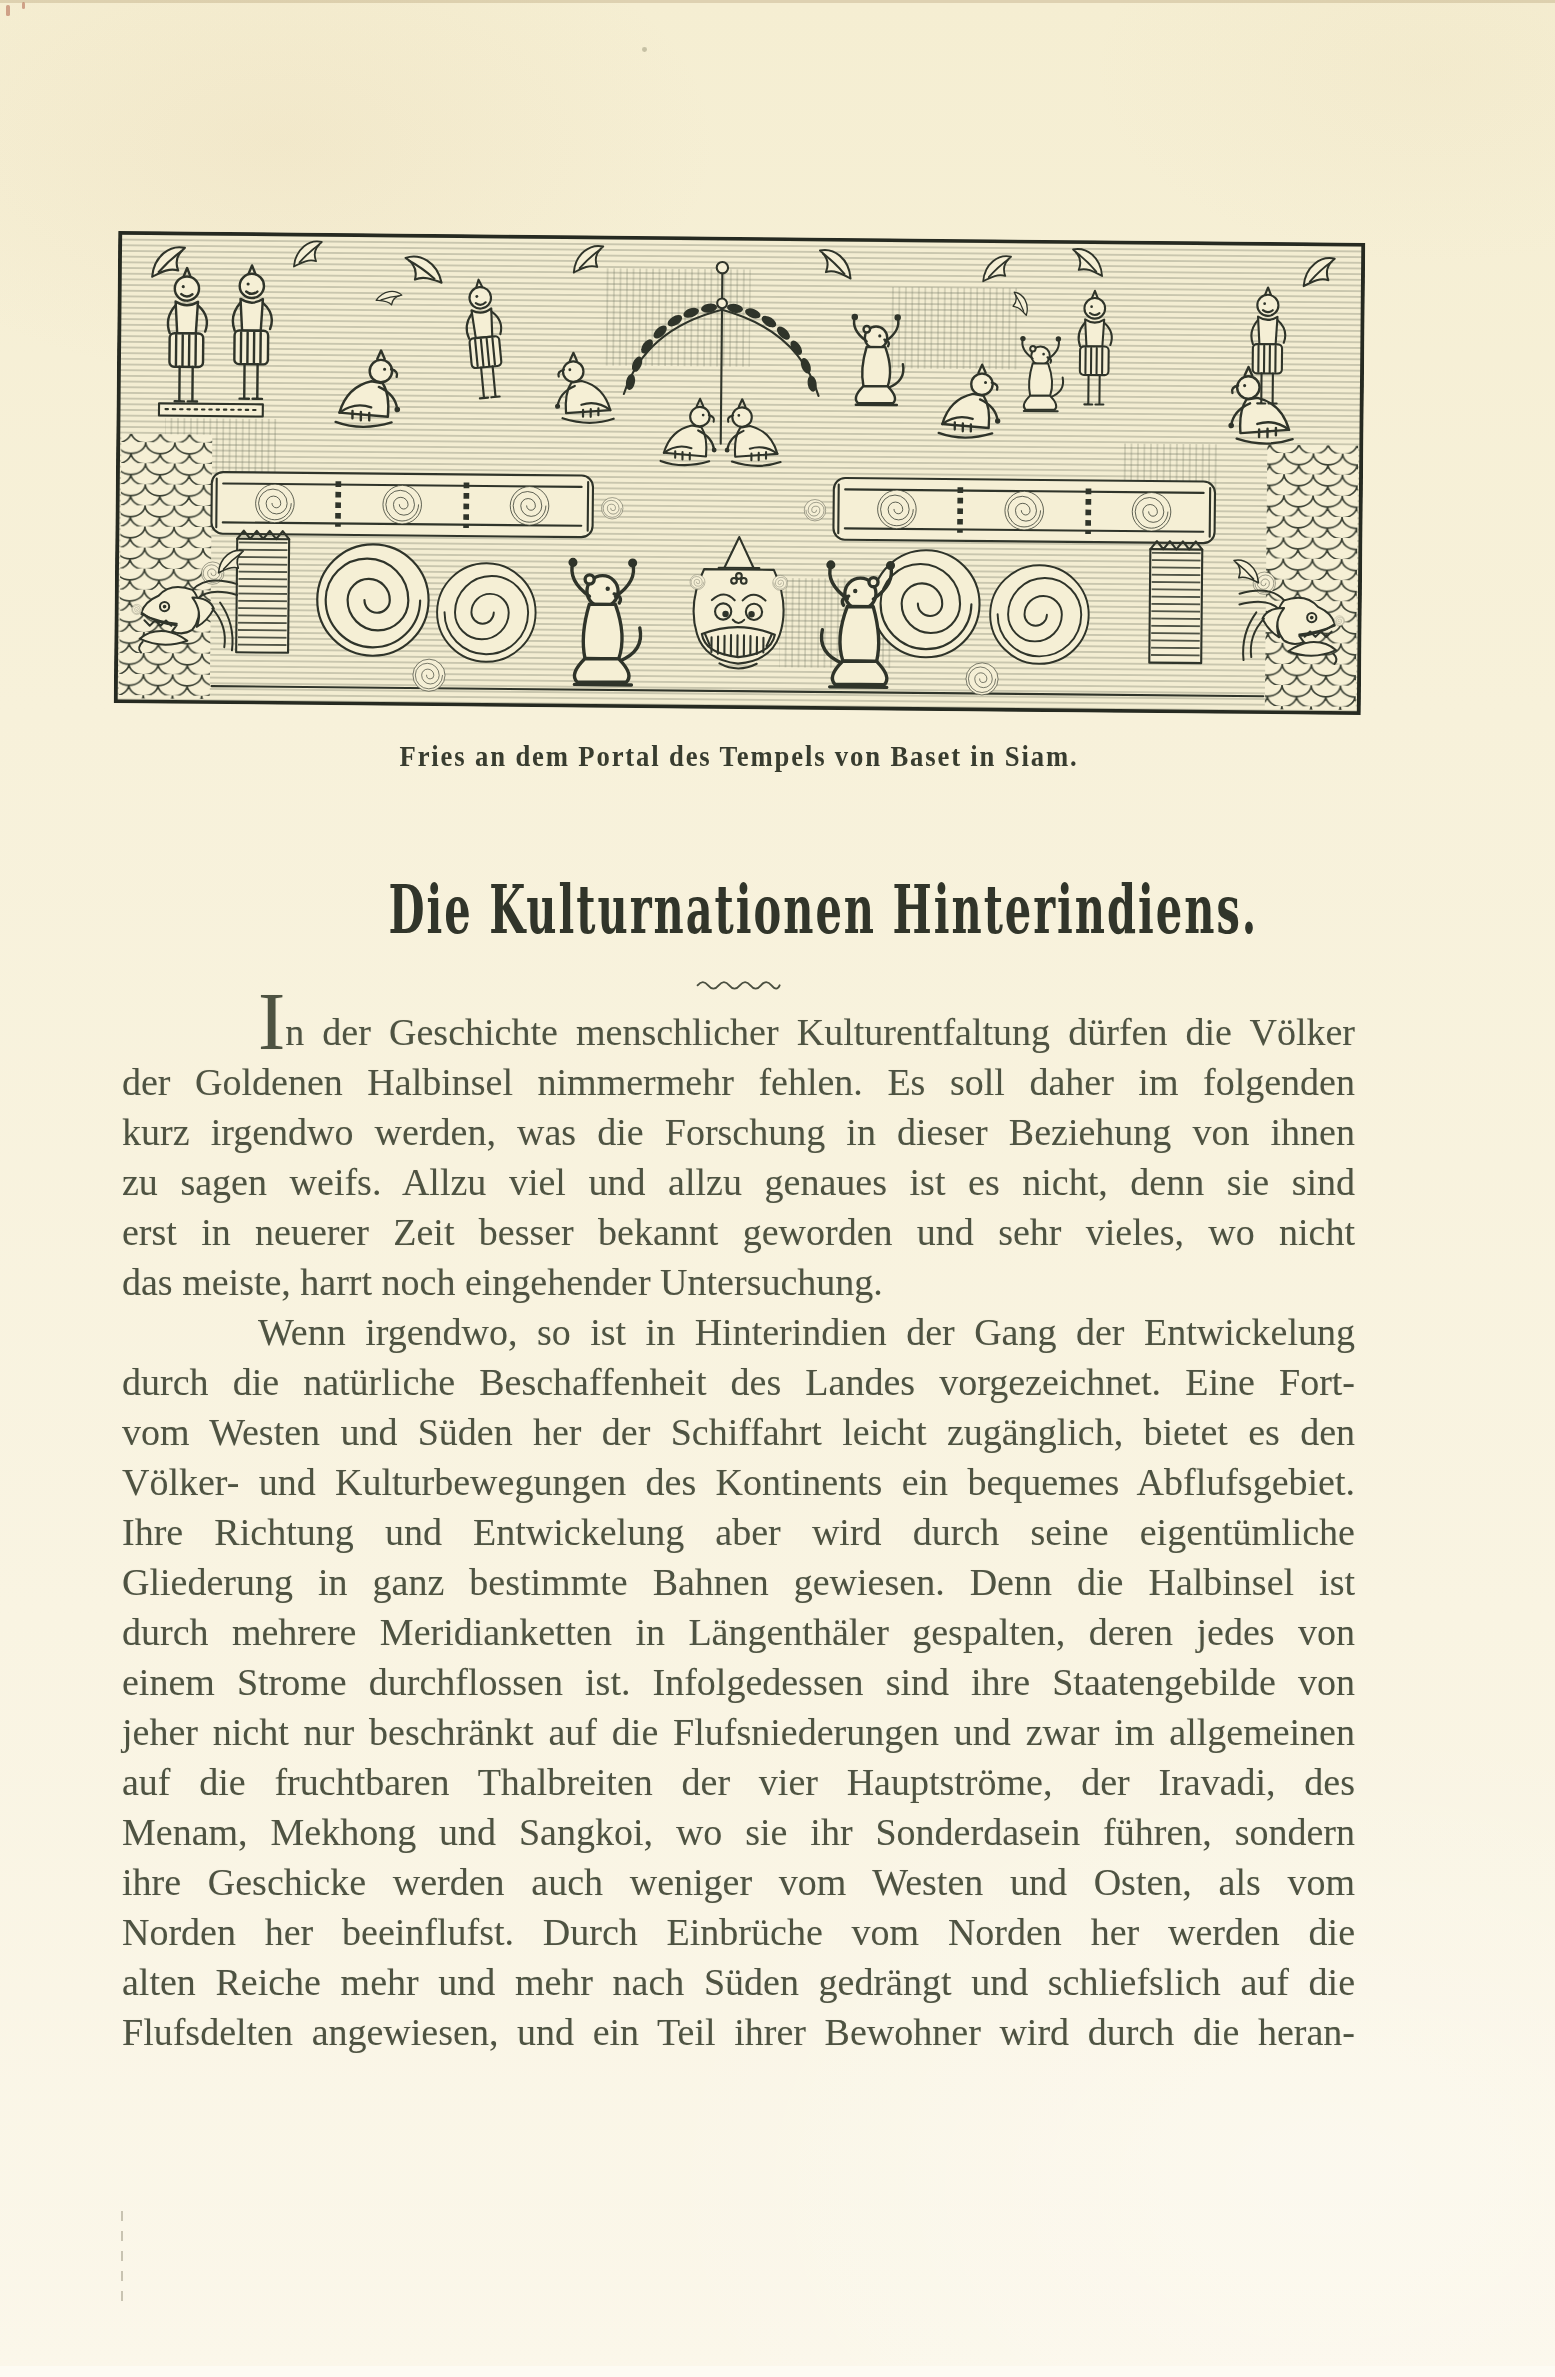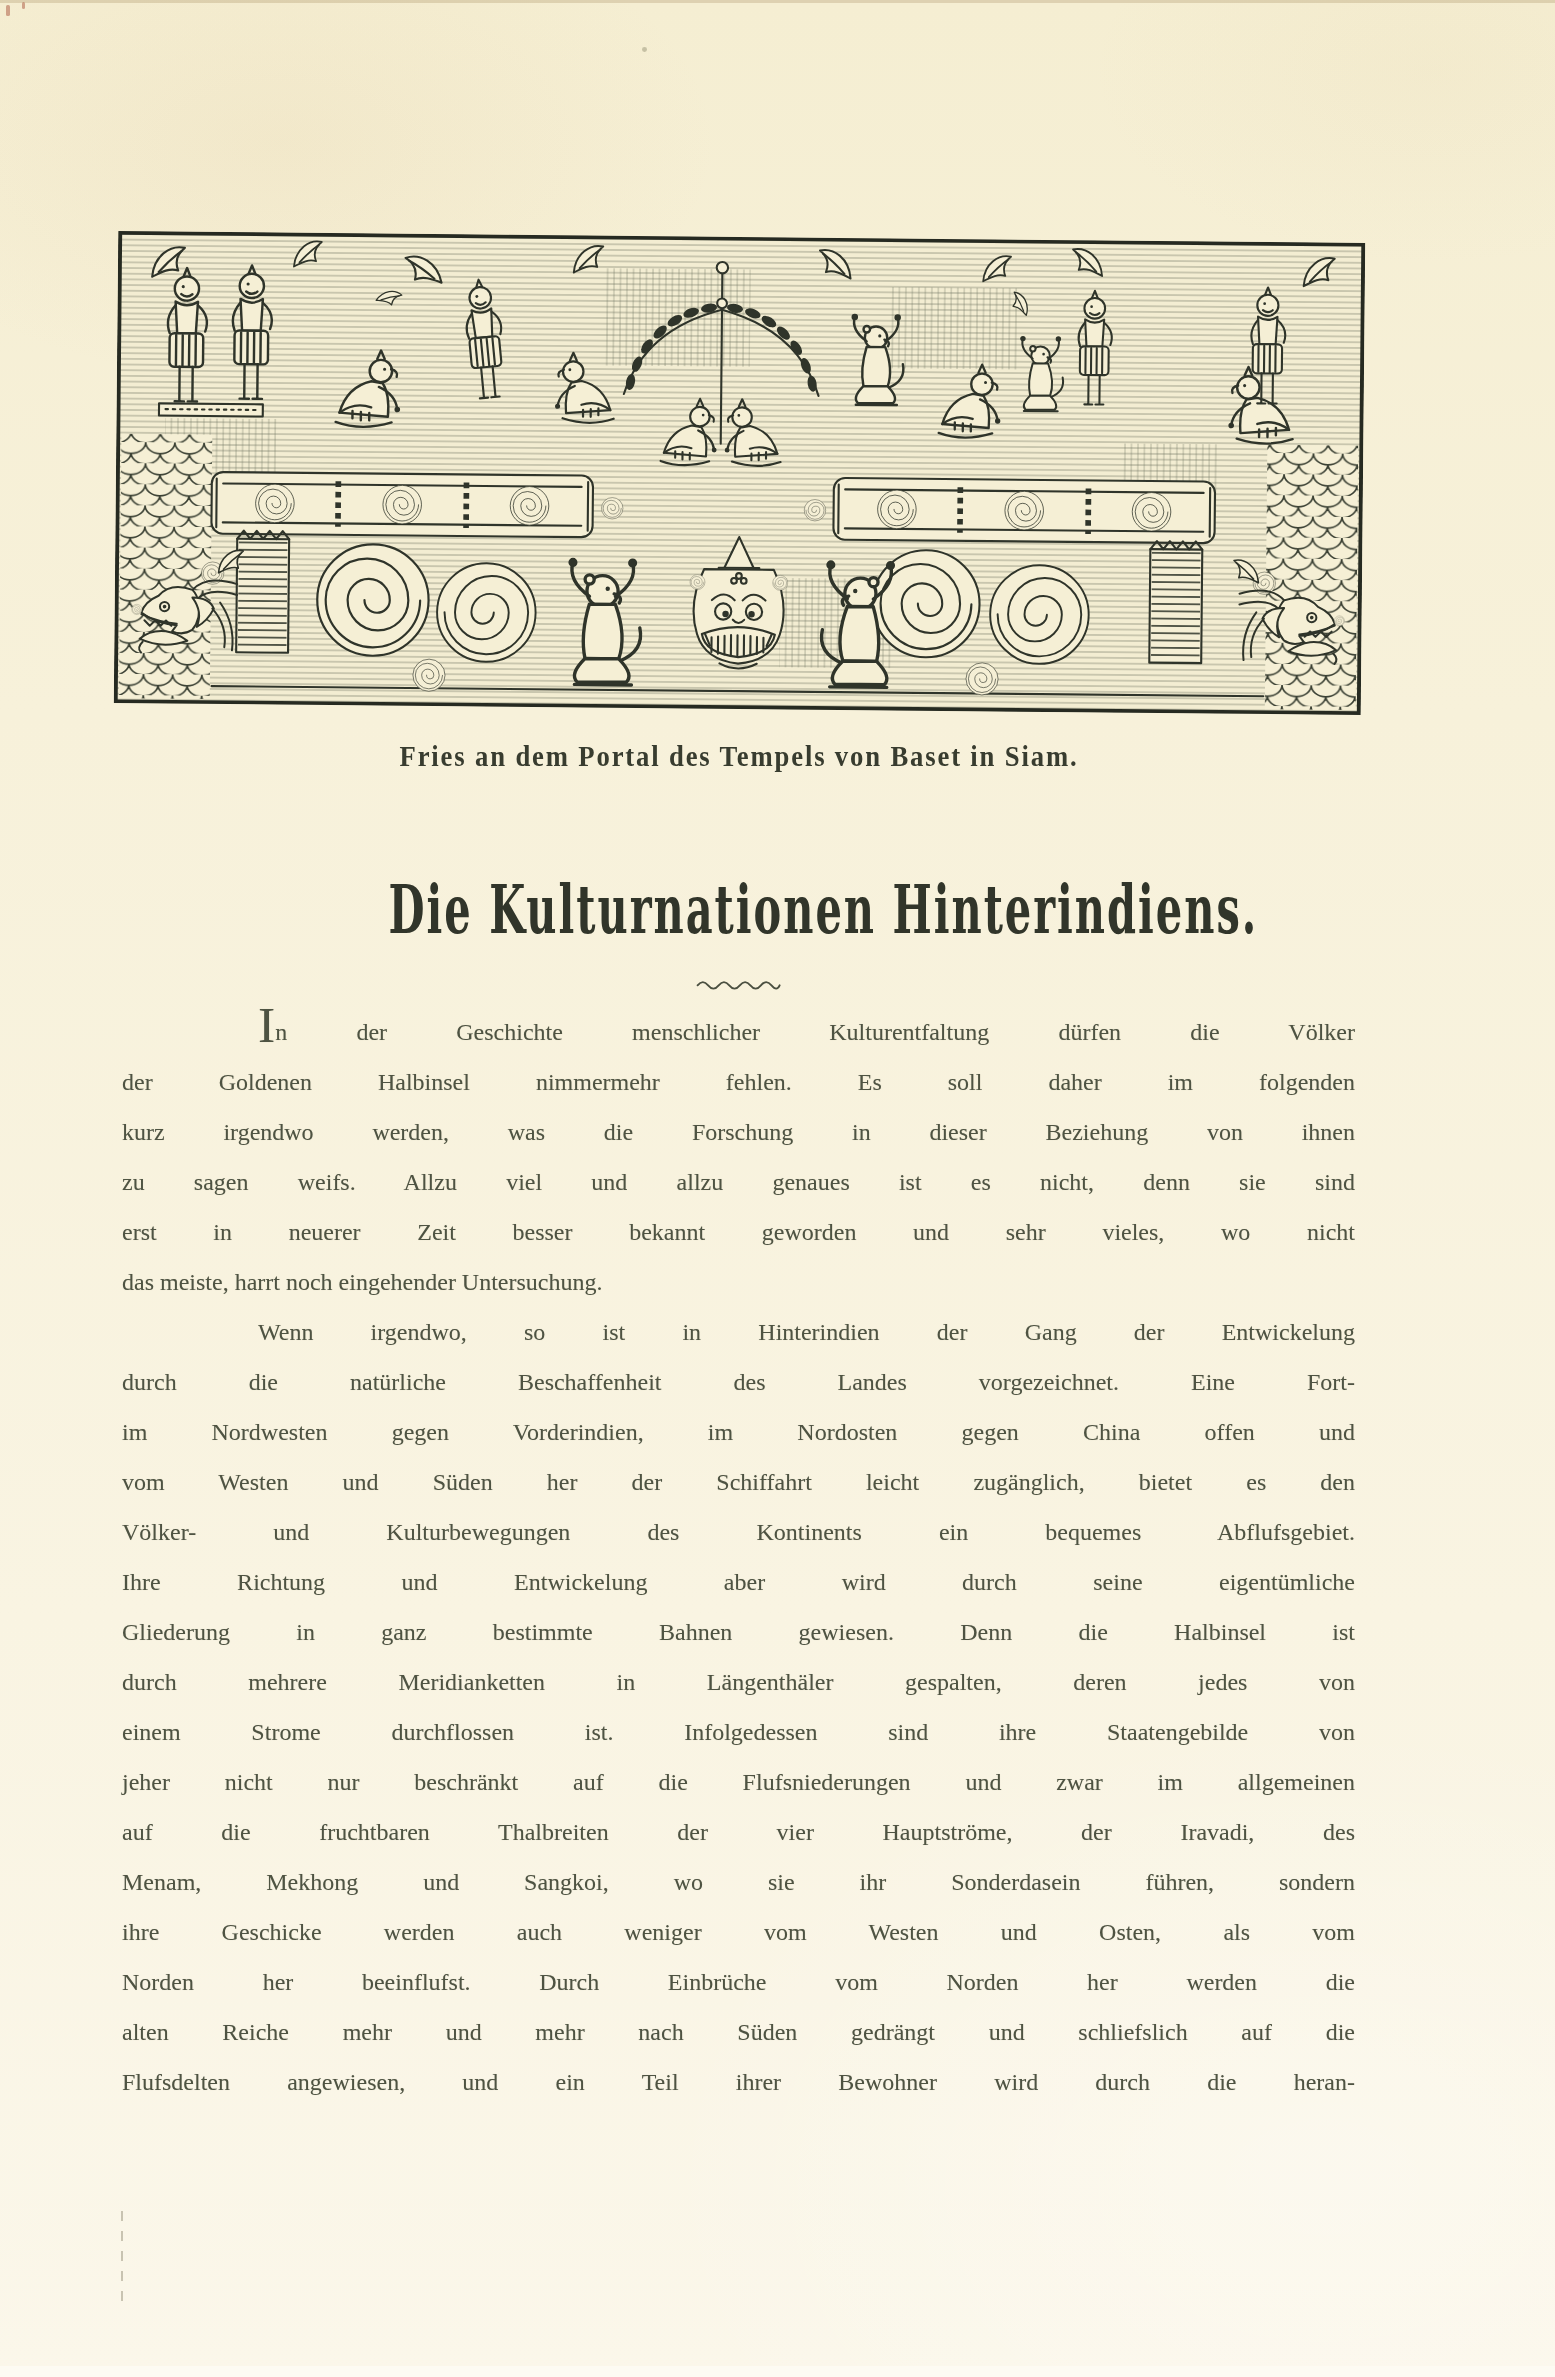--- a/index.html
+++ b/index.html
@@ -30,21 +30,21 @@
     font-size:29px;font-weight:bold;letter-spacing:2px;color:#383c2f;}
   .figure-caption span{display:inline-block;transform:scaleX(.92);transform-origin:center;}
 
   .article-title{position:absolute;top:870px;left:122px;width:1233px;text-align:right;color:#31352a;}
   .title-inner{display:inline-block;font-family:"DejaVu Serif",serif;font-weight:bold;
     font-size:67px;letter-spacing:3.2px;transform:scaleX(.62);transform-origin:center;white-space:nowrap;}
 
   .squiggle{position:absolute;top:978px;left:122px;width:1233px;text-align:center;}
 
   .body-text{position:absolute;left:122px;top:1007px;width:1233px;
-    font-size:24px;color:#4e5342;text-shadow:0 0 0.8px rgba(78,83,66,.25);}
+    font-size:38px;color:#4e5342;text-shadow:0 0 0.8px rgba(78,83,66,.25);}
   .body-line{height:50px;line-height:50px;text-align:justify;text-align-last:justify;}
   .body-line.indent{padding-left:136px;}
   .body-line.short{text-align-last:left;}
   .initial{font-size:2.15em;line-height:0;vertical-align:-0.045em;}
 </style>
 </head>
 <body>
 
 <div class="page">
   <div class="texture"></div>
@@ -301,21 +301,20 @@
 
   <div class="body-text">
       <div class="body-line indent"><span class="initial">I</span>n der Geschichte menschlicher Kulturentfaltung dürfen die Völker</div>
       <div class="body-line">der Goldenen Halbinsel nimmermehr fehlen. Es soll daher im folgenden</div>
       <div class="body-line">kurz irgendwo werden, was die Forschung in dieser Beziehung von ihnen</div>
       <div class="body-line">zu sagen weifs. Allzu viel und allzu genaues ist es nicht, denn sie sind</div>
       <div class="body-line">erst in neuerer Zeit besser bekannt geworden und sehr vieles, wo nicht</div>
       <div class="body-line short">das meiste, harrt noch eingehender Untersuchung.</div>
       <div class="body-line indent">Wenn irgendwo, so ist in Hinterindien der Gang der Entwickelung</div>
       <div class="body-line">durch die natürliche Beschaffenheit des Landes vorgezeichnet. Eine Fort-</div>
-      <div class="body-line">im Nordwesten gegen Vorderindien, im Nordosten gegen China offen und</div>
       <div class="body-line">vom Westen und Süden her der Schiffahrt leicht zugänglich, bietet es den</div>
       <div class="body-line">Völker- und Kulturbewegungen des Kontinents ein bequemes Abflufsgebiet.</div>
       <div class="body-line">Ihre Richtung und Entwickelung aber wird durch seine eigentümliche</div>
       <div class="body-line">Gliederung in ganz bestimmte Bahnen gewiesen. Denn die Halbinsel ist</div>
       <div class="body-line">durch mehrere Meridianketten in Längenthäler gespalten, deren jedes von</div>
       <div class="body-line">einem Strome durchflossen ist. Infolgedessen sind ihre Staatengebilde von</div>
       <div class="body-line">jeher nicht nur beschränkt auf die Flufsniederungen und zwar im allgemeinen</div>
       <div class="body-line">auf die fruchtbaren Thalbreiten der vier Hauptströme, der Iravadi, des</div>
       <div class="body-line">Menam, Mekhong und Sangkoi, wo sie ihr Sonderdasein führen, sondern</div>
       <div class="body-line">ihre Geschicke werden auch weniger vom Westen und Osten, als vom</div>

